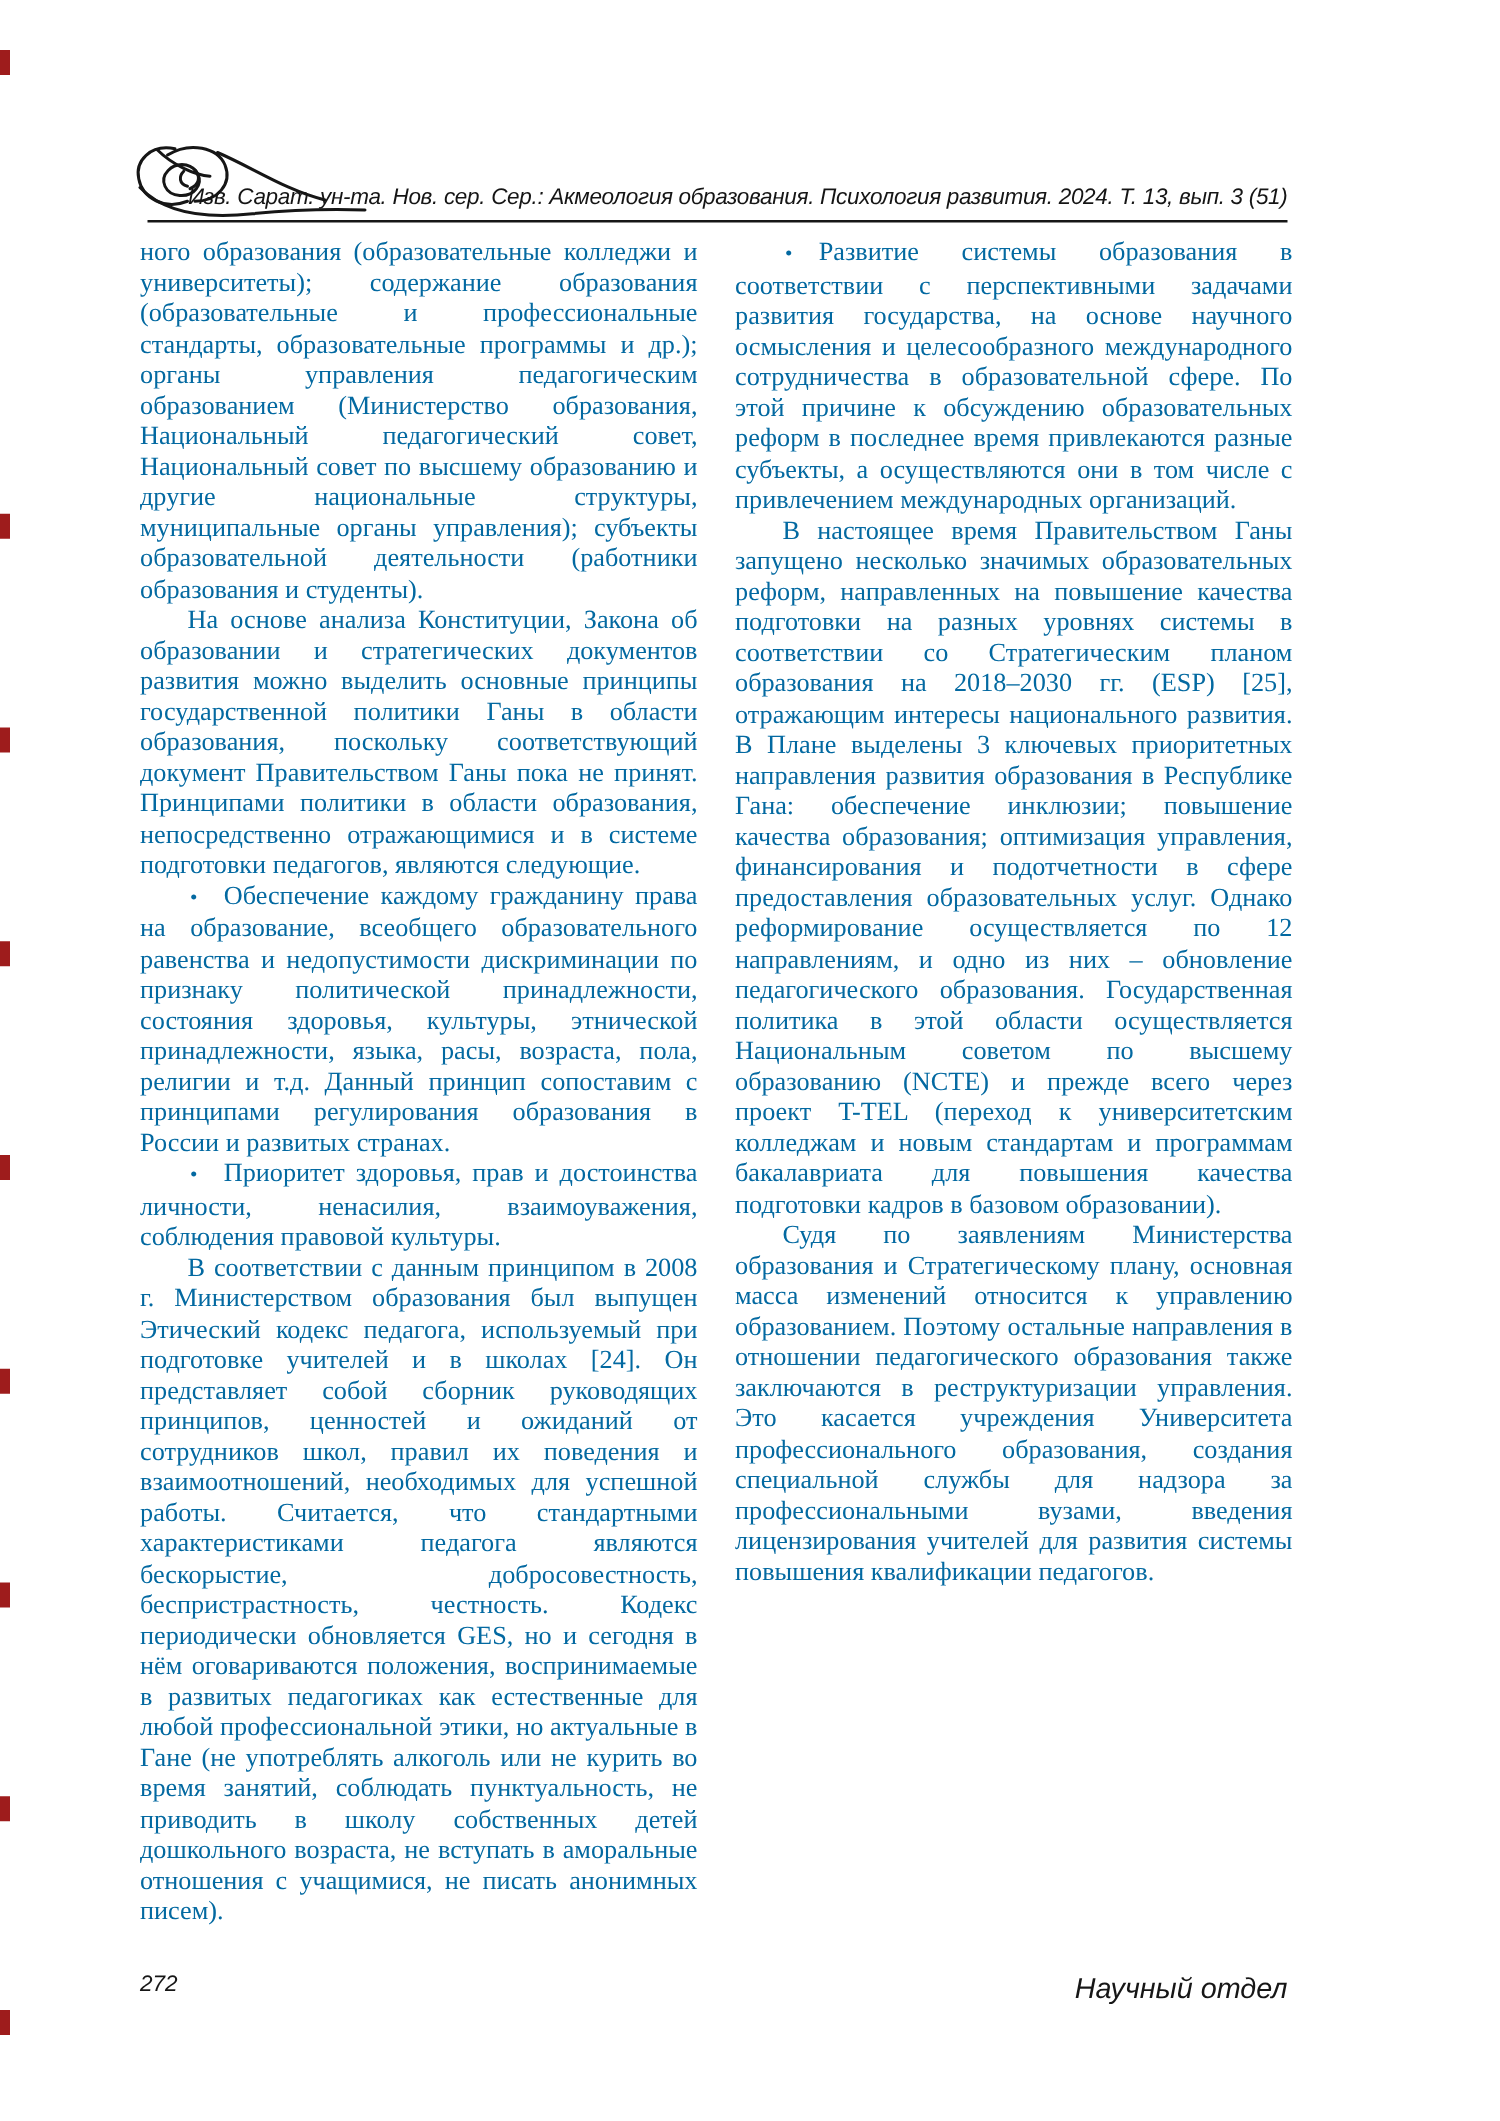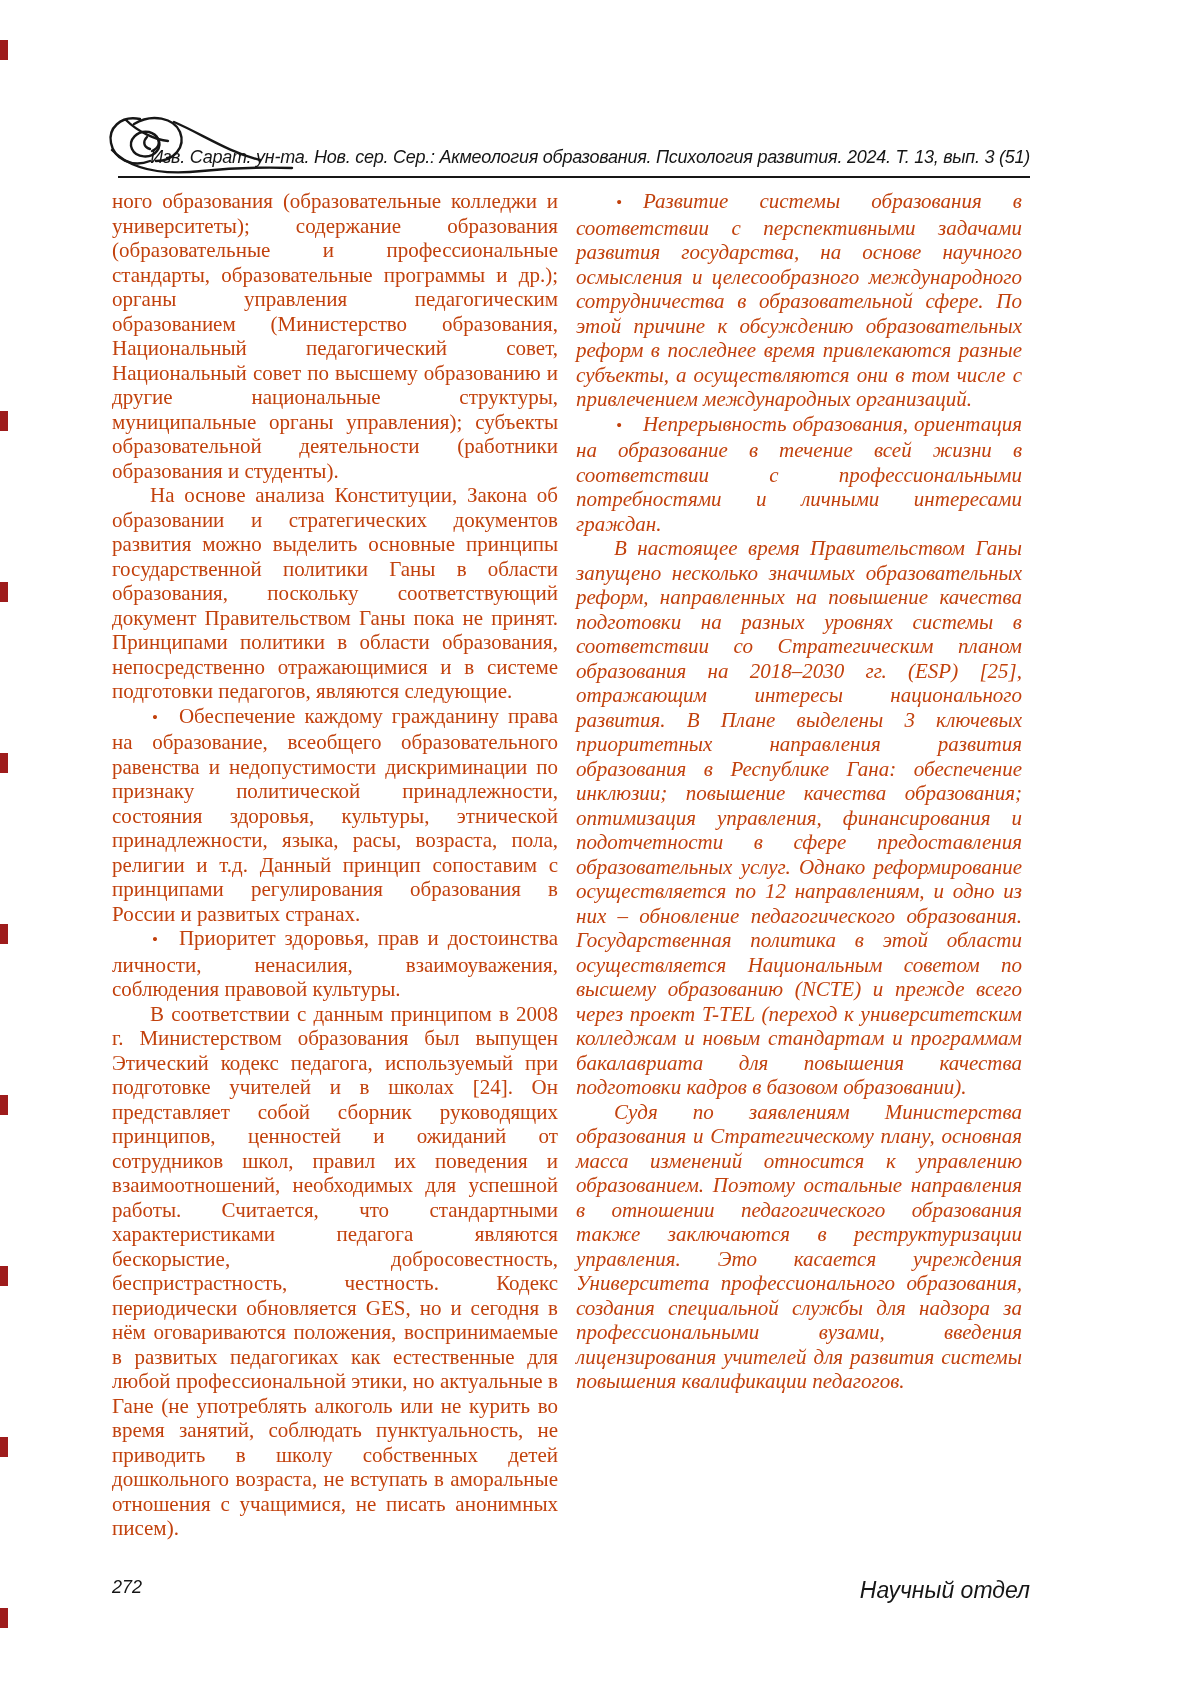--- a/index.html
+++ b/index.html
@@ -41,24 +41,24 @@
   }
 
   
   .col {
     position: absolute;
     top: 153px;
     width: 446px;
     font-size: 21px;
     line-height: 24.5px;
     text-align: justify;
-    color: #c2410c;
+    color: #0369a1;
   }
   .col-left  { left: 112px; }
-  .col-right { left: 576px; font-style: italic; }
+  .col-right { left: 588px; }
   .col p { margin: 0; padding: 0; }
   .para-indent { text-indent: 38px; }
   .para-bullet { text-indent: 40px; }
   .bullet-dot { font-size: 17px; }
 
   
   .footer-page {
     position: absolute;
     left: 112px;
     top: 1541px;
@@ -117,21 +117,20 @@
 
   <div class="col col-left">
       <p class="para ">ного образования (образовательные колледжи и университеты); содержание образования (образовательные и профессиональные стандарты, образовательные программы и др.); органы управления педагогическим образованием (Министерство образования, Национальный педагогический совет, Национальный совет по высшему образованию и другие национальные структуры, муниципальные органы управления); субъекты образовательной деятельности (работники образования и студенты).</p>
       <p class="para para-indent">На основе анализа Конституции, Закона об образовании и стратегических документов развития можно выделить основные принципы государственной политики Ганы в области образования, поскольку соответствующий документ Правительством Ганы пока не принят. Принципами политики в области образования, непосредственно отражающимися и в системе подготовки педагогов, являются следующие.</p>
       <p class="para para-bullet"><span class="bullet-dot">•</span>  Обеспечение каждому гражданину права на образование, всеобщего образовательного равенства и недопустимости дискриминации по признаку политической принадлежности, состояния здоровья, культуры, этнической принадлежности, языка, расы, возраста, пола, религии и т.д. Данный принцип сопоставим с принципами регулирования образования в России и развитых странах.</p>
       <p class="para para-bullet"><span class="bullet-dot">•</span>  Приоритет здоровья, прав и достоинства личности, ненасилия, взаимоуважения, соблюдения правовой культуры.</p>
       <p class="para para-indent">В соответствии с данным принципом в 2008 г. Министерством образования был выпущен Этический кодекс педагога, используемый при подготовке учителей и в школах [24]. Он представляет собой сборник руководящих принципов, ценностей и ожиданий от сотрудников школ, правил их поведения и взаимоотношений, необходимых для успешной работы. Считается, что стандартными характеристиками педагога являются бескорыстие, добросовестность, беспристрастность, честность. Кодекс периодически обновляется GES, но и сегодня в нём оговариваются положения, воспринимаемые в развитых педагогиках как естественные для любой профессиональной этики, но актуальные в Гане (не употреблять алкоголь или не курить во время занятий, соблюдать пунктуальность, не приводить в школу собственных детей дошкольного возраста, не вступать в аморальные отношения с учащимися, не писать анонимных писем).</p>
     </div>
   <div class="col col-right">
       <p class="para para-bullet"><span class="bullet-dot">•</span>  Развитие системы образования в соответствии с перспективными задачами развития государства, на основе научного осмысления и целесообразного международного сотрудничества в образовательной сфере. По этой причине к обсуждению образовательных реформ в последнее время привлекаются разные субъекты, а осуществляются они в том числе с привлечением международных организаций.</p>
-      <p class="para para-bullet"><span class="bullet-dot">•</span>  Непрерывность образования, ориентация на образование в течение всей жизни в соответствии с профессиональными потребностями и личными интересами граждан.</p>
       <p class="para para-indent">В настоящее время Правительством Ганы запущено несколько значимых образовательных реформ, направленных на повышение качества подготовки на разных уровнях системы в соответствии со Стратегическим планом образования на 2018–2030 гг. (ESP) [25], отражающим интересы национального развития. В Плане выделены 3 ключевых приоритетных направления развития образования в Республике Гана: обеспечение инклюзии; повышение качества образования; оптимизация управления, финансирования и подотчетности в сфере предоставления образовательных услуг. Однако реформирование осуществляется по 12 направлениям, и одно из них – обновление педагогического образования. Государственная политика в этой области осуществляется Национальным советом по высшему образованию (NCTE) и прежде всего через проект T-TEL (переход к университетским колледжам и новым стандартам и программам бакалавриата для повышения качества подготовки кадров в базовом образовании).</p>
       <p class="para para-indent">Судя по заявлениям Министерства образования и Стратегическому плану, основная масса изменений относится к управлению образованием. Поэтому остальные направления в отношении педагогического образования также заключаются в реструктуризации управления. Это касается учреждения Университета профессионального образования, создания специальной службы для надзора за профессиональными вузами, введения лицензирования учителей для развития системы повышения квалификации педагогов.</p>
     </div>
 
   <div class="footer-page">272</div>
   <div class="footer-section">Научный отдел</div>
 
 </div>
 
 </body></html>

